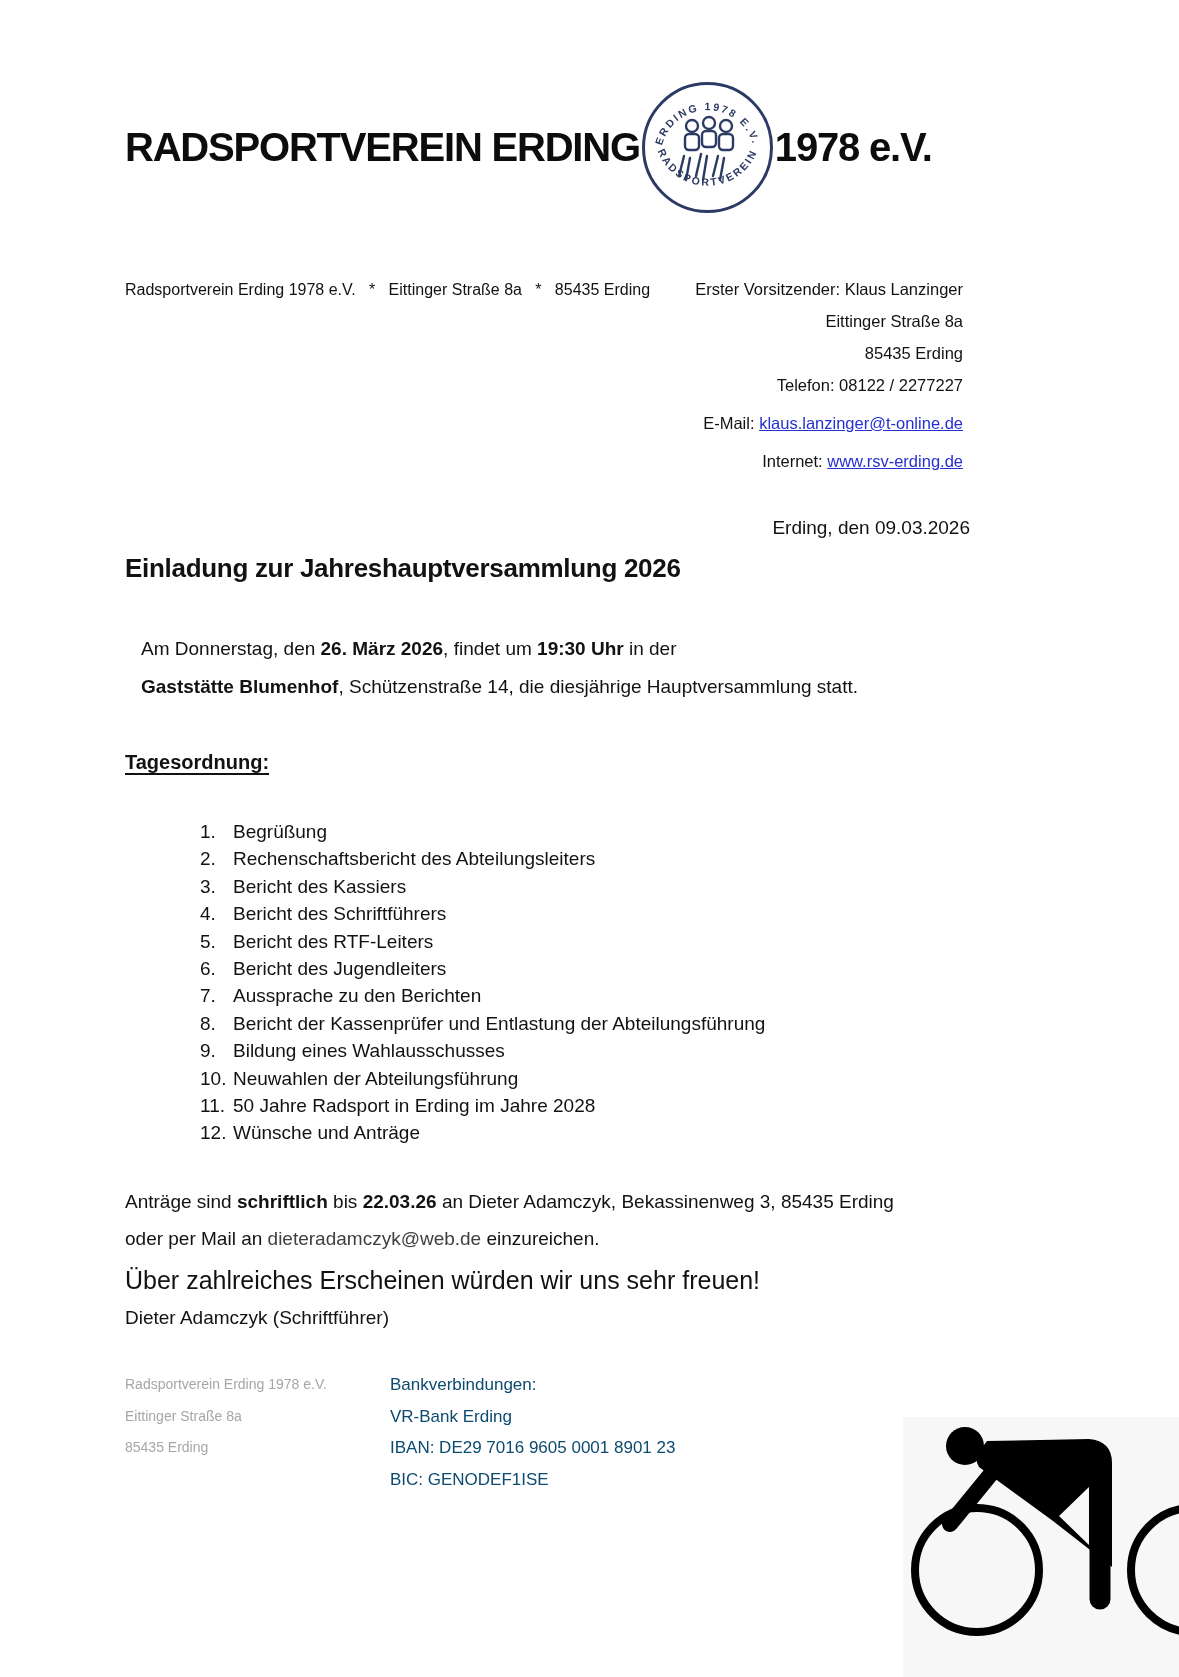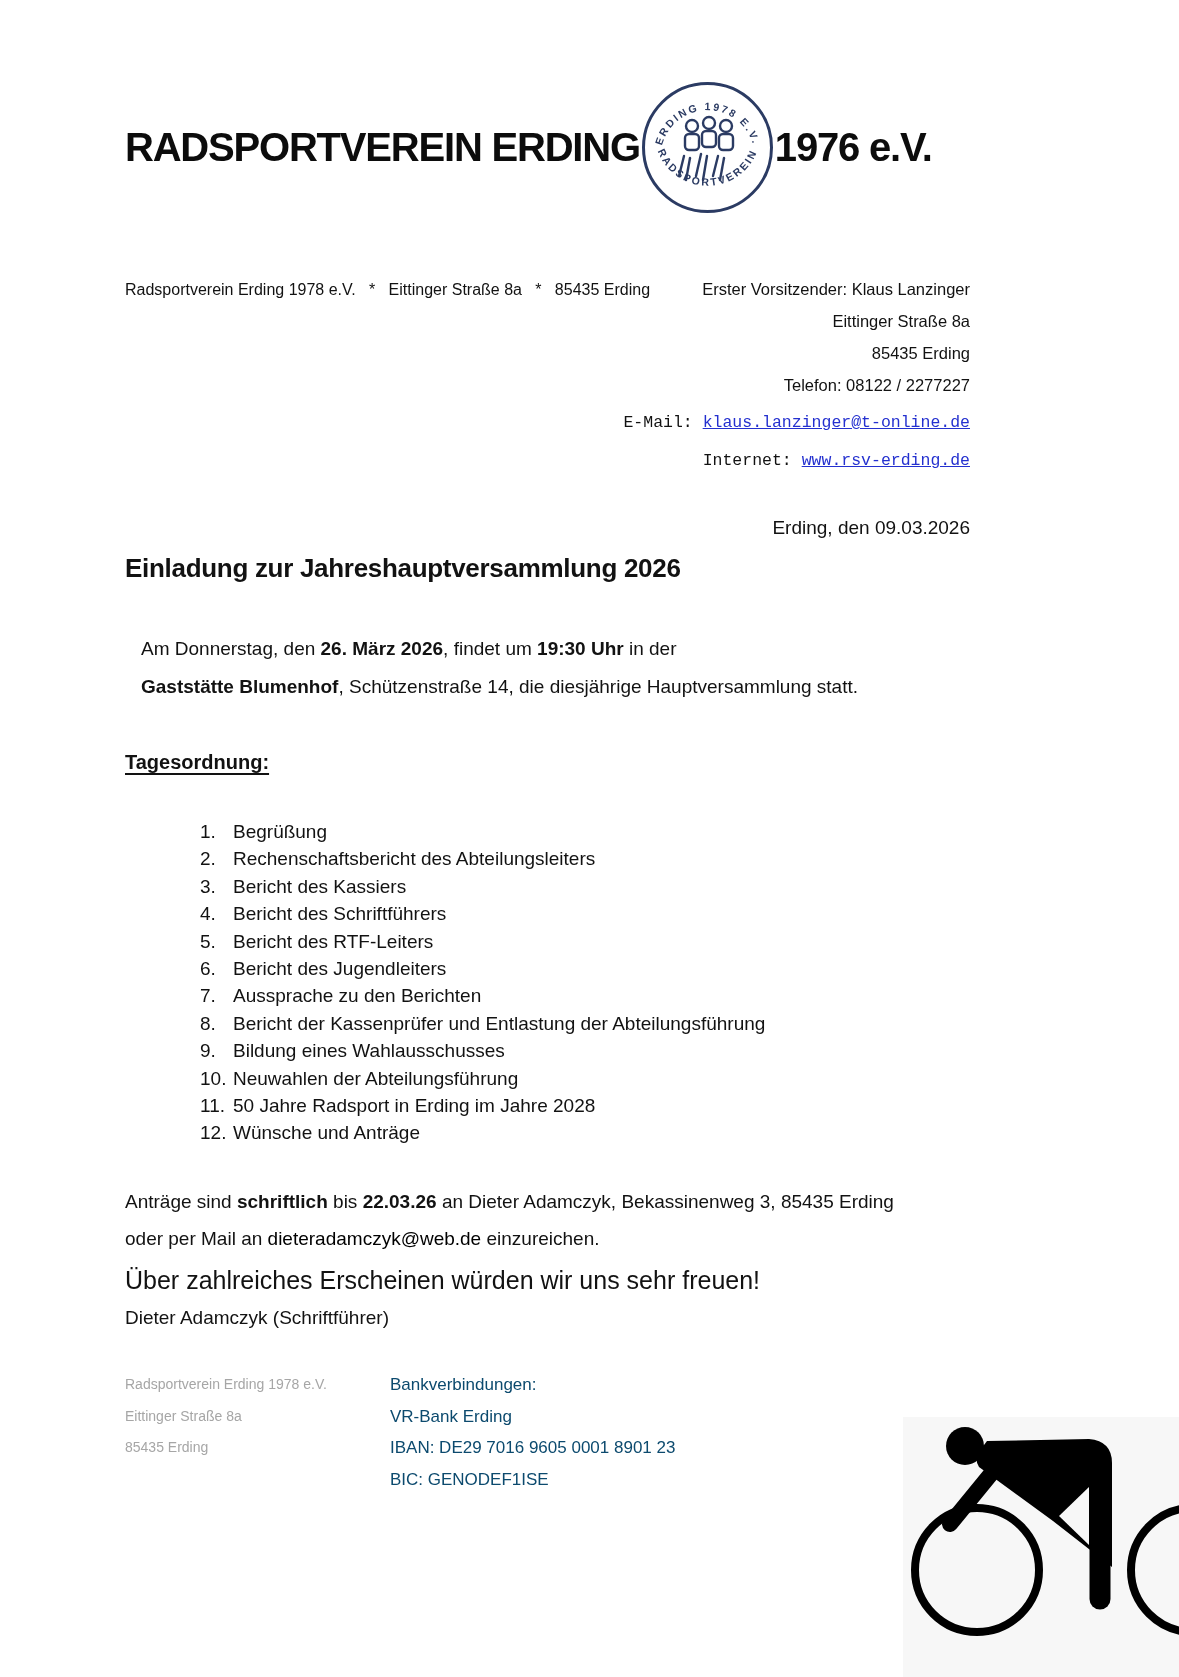--- a/index.html
+++ b/index.html
@@ -11,25 +11,25 @@
 
   
   .header-row { position:absolute; left:125px; top:80px; width:805px; height:135px;
     display:flex; align-items:center; justify-content:space-between; }
   .main-title, .year-title { font-size:40px; font-weight:700; letter-spacing:-1.2px;
     color:#0c0c0c; white-space:nowrap; }
   .logo { width:135px; height:135px; flex:0 0 auto; }
 
   
   .sender-line { position:absolute; left:125px; top:281px; font-size:16px; white-space:pre; }
-  .contact { position:absolute; right:209px; top:273px; text-align:right; font-size:16.5px; }
+  .contact { position:absolute; right:216px; top:273px; text-align:right; font-size:16.5px; }
   .contact p { margin:0; line-height:32px; }
-  .contact p.gap { margin-top:6px;font-family:Liberation Mono, monospace; }
+  .contact p.gap { margin-top:6px; }
   a.link { color:#2430cf; text-decoration:underline; cursor:pointer; }
-  a.link-plain { color:#000000; text-decoration:none; cursor:pointer; }
+  a.link-plain { color:#404040; text-decoration:none; cursor:pointer; }
 
   .dateline { position:absolute; right:209px; top:517px; font-size:19px; }
 
   .subject { position:absolute; left:125px; top:553px; font-size:26px; font-weight:700;
     letter-spacing:-0.3px; }
 
   .intro { position:absolute; left:125px; top:637px; font-size:19px; }
   .intro p { margin:0 0 14px 16px; line-height:24px; }
   .b { font-weight:700; }
 
@@ -85,21 +85,21 @@
         <rect x="79" y="54" width="14" height="16" rx="4"></rect>
         <path d="M 44 76 L 39 96"></path>
         <path d="M 50 78 L 46 100"></path>
         <path d="M 61 74 L 56 96"></path>
         <path d="M 67 76 L 63 100"></path>
         <path d="M 78 76 L 73 96"></path>
         <path d="M 84 78 L 80 100"></path>
       </g>
     </svg>
 
-    <span class="year-title">1976 e.V.</span>
+    <span class="year-title">1978 e.V.</span>
   </div>
 
   <div class="sender-line">Radsportverein Erding 1978 e.V.   *   Eittinger Straße 8a   *   85435 Erding</div>
 
   <div class="contact">
     <p>Erster Vorsitzender: Klaus Lanzinger</p>
     <p>Eittinger Straße 8a</p>
     <p>85435 Erding</p>
     <p>Telefon: 08122 / 2277227</p>
     <p class="gap"><span>E-Mail: </span><a class="link" href="#">klaus.lanzinger@t-online.de</a></p>

